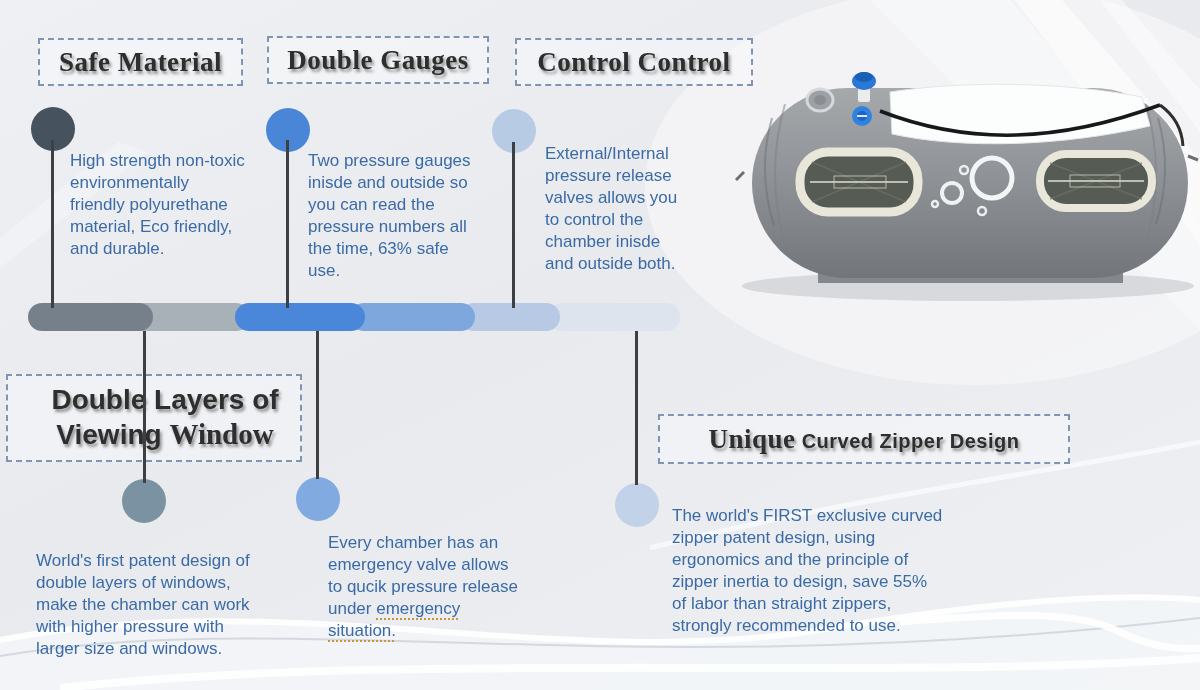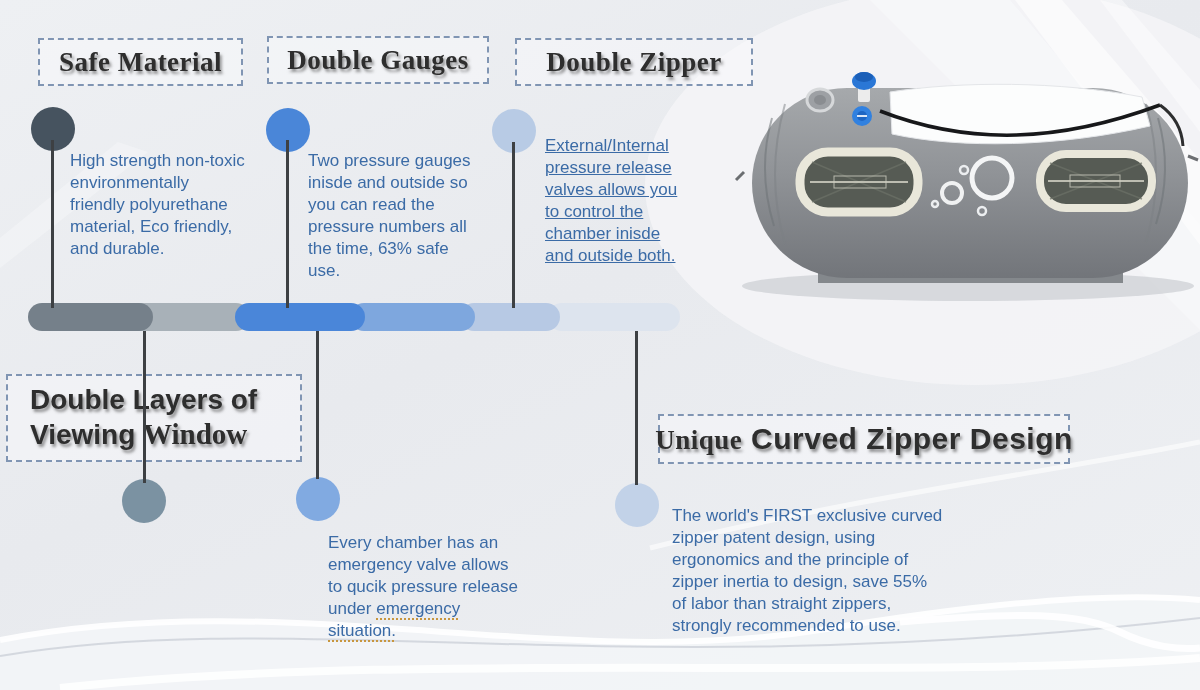--- a/index.html
+++ b/index.html
@@ -9,21 +9,21 @@
   svg{display:block;}
   .bgsvg{position:absolute;left:0;top:0;z-index:0;}
 
   
   .tbox{position:absolute;border:2px dashed #8095b3;background:rgba(250,251,253,.45);
         display:flex;align-items:center;justify-content:center;z-index:2;box-sizing:border-box;}
   .ttl{color:#2e2e2e;text-shadow:2px 3px 3px rgba(70,70,70,.55);white-space:nowrap;}
   .serif{font-family:"Liberation Serif",serif;font-weight:700;}
   .sans{font-family:"Liberation Sans",sans-serif;font-weight:700;}
   .ttl-top{font-size:27px;letter-spacing:.5px;}
-  .ttl-two{font-size:28px;line-height:1.22;white-space:normal;text-align:left;width:100%;padding-left:22px;box-sizing:border-box;}
+  .ttl-two{font-size:28px;line-height:1.22;white-space:normal;text-align:center;width:100%;padding-left:22px;box-sizing:border-box;}
 
   
   .vline{position:absolute;width:3px;background:#3d4043;z-index:5;}
   .dot{position:absolute;width:44px;height:44px;border-radius:50%;z-index:4;}
   .seg{position:absolute;top:0;height:28px;border-radius:14px;}
   #bar{position:absolute;left:0;top:303px;width:1200px;height:28px;z-index:3;}
 
   
   .desc{position:absolute;color:#3b6ba6;font-size:17px;line-height:1.3;
         white-space:pre-line;z-index:2;font-weight:400;}
@@ -50,21 +50,21 @@
     <path d="M900,622 C1020,612 1080,612 1120,632 C1150,647 1180,650 1200,648" stroke="#ffffff" stroke-width="7" fill="none" opacity="0.9"></path>
   </svg>
 
   <div class="tbox" style="left:38px;top:38px;width:205px;height:48px;">
     <span class="ttl ttl-top serif">Safe Material</span>
   </div>
   <div class="tbox" style="left:267px;top:36px;width:222px;height:48px;">
     <span class="ttl ttl-top serif">Double Gauges</span>
   </div>
   <div class="tbox" style="left:515px;top:38px;width:238px;height:48px;">
-    <span class="ttl ttl-top serif">Double Zipper</span>
+    <span class="ttl ttl-top serif">Control Control</span>
   </div>
 
   <div class="vline" style="left:51px;top:140px;height:168px;"></div>
   <div class="vline" style="left:286px;top:140px;height:168px;"></div>
   <div class="vline" style="left:512px;top:142px;height:166px;"></div>
 
   <div class="dot" style="left: 31px; top: 107px; background: rgb(70, 83, 95);"></div>
   <div class="dot" style="left: 266px; top: 108px; background: rgb(74, 134, 216);"></div>
   <div class="dot" style="left: 492px; top: 109px; background: rgb(184, 203, 229);"></div>
 
@@ -72,21 +72,21 @@
 environmentally
  friendly polyurethane
 material, Eco friendly,
 and durable.</div>
   <div class="desc" style="left:308px;top:150px;width:200px;">Two pressure gauges
 inisde and outside so
 you can read the
 pressure numbers all
 the time, 63% safe
 use.</div>
-  <div class="desc" style="left:545px;top:135px;width:165px;text-decoration:underline;">External/Internal
+  <div class="desc" style="left:545px;top:143px;width:165px;">External/Internal
 pressure release
 valves allows you
 to control the
 chamber inisde
 and outside both.</div>
 
   <div id="bar">
     <div class="seg" style="left: 100px; width: 150px; z-index: 2; background: rgb(168, 177, 184);"></div>
     <div class="seg" style="left: 28px; width: 125px; z-index: 6; background: rgb(117, 128, 138);"></div>
     <div class="seg" style="left: 460px; width: 100px; z-index: 2; background: rgb(183, 201, 228);"></div>
@@ -100,23 +100,28 @@
   <div class="vline" style="left:635px;top:331px;height:154px;"></div>
 
   <div class="dot" style="left: 122px; top: 479px; background: rgb(123, 146, 162);"></div>
   <div class="dot" style="left: 296px; top: 477px; background: rgb(129, 170, 225);"></div>
   <div class="dot" style="left: 615px; top: 483px; background: rgb(194, 210, 232);"></div>
 
   <div class="tbox" style="left:6px;top:374px;width:296px;height:88px;justify-content:flex-start;">
     <span class="ttl ttl-two sans"><span>Double Layers of Viewing </span><span class="serif" style="font-size:29px;">Window</span></span>
   </div>
   <div class="tbox" style="left:658px;top:414px;width:412px;height:50px;">
-    <span class="ttl ttl-top"><span class="serif">Unique</span><span class="sans" style="font-size:30px;text-align:right;"> Curved Zipper Design</span></span>
+    <span class="ttl ttl-top"><span class="serif">Unique</span><span class="sans" style="font-size:20px;text-align:right;"> Curved Zipper Design</span></span>
   </div>
 
+  <div class="desc" style="left:36px;top:550px;width:270px;">World's first patent design of
+double layers of windows,
+make the chamber can work
+with higher pressure with
+larger size and windows.</div>
   <div class="desc" style="left:328px;top:532px;width:250px;"><span>Every chamber has an
 emergency valve allows
 to qucik pressure release
 under </span><span class="gold-underline">emergency
 situation.</span></div>
   <div class="desc" style="left:672px;top:505px;width:310px;">The world's FIRST exclusive curved
 zipper patent design, using
 ergonomics and the principle of
 zipper inertia to design, save 55%
 of labor than straight zippers,

